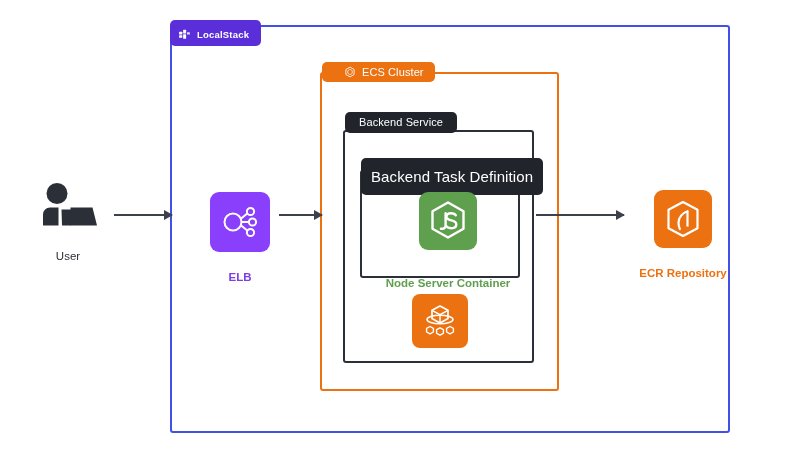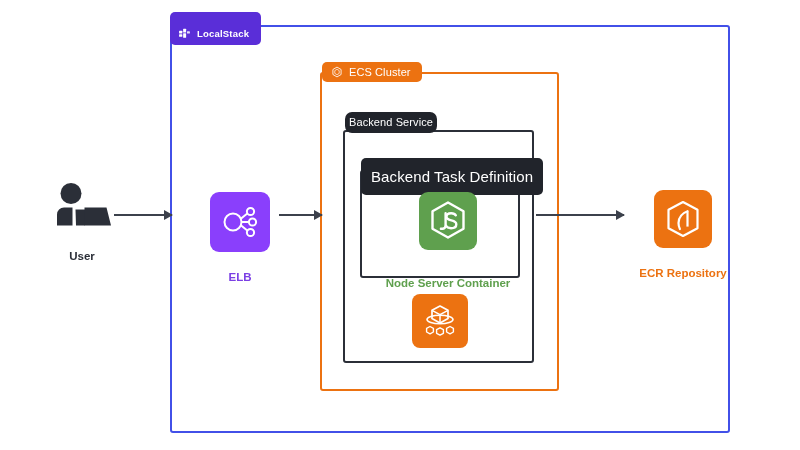--- a/index.html
+++ b/index.html
@@ -58,50 +58,49 @@
     border: 2px solid #2b2f38;
     border-radius: 3px;
   }
 
   
   .badge {
     position: absolute;
     display: flex;
     align-items: center;
     gap: 6px;
-    padding: 4px 11px 4px 9px;
+    padding: 4px 11px 4px 22px;
     border-radius: 5px;
     font-size: 10.5px;
     line-height: 1;
     letter-spacing: 0.1px;
     white-space: nowrap;
     color: #ffffff;
   }
   #localstack-badge {
     left: 170px;
-    top: 12px;
+    top: 20px;
     background: #5a2ed8;
-    padding: 15px 12px 5px 8px;
+    padding: 8px 12px 5px 8px;
     font-size: 9.5px;
     font-weight: 600;
     letter-spacing: 0.2px;
   }
   #ecs-cluster-badge {
     left: 322px;
     top: 62px;
     background: #ec7211;
     font-size: 11px;
   }
   #backend-service-badge {
     left: 345px;
     top: 112px;
     background: #21242b;
     font-size: 11px;
-    padding: 5px 4px;
-    border-radius: 7px;
+    padding: 5px 14px;
   }
   #task-definition-badge {
     left: 361px;
     top: 158px;
     background: #21242b;
     font-size: 15px;
     padding: 11px 10px;
   }
   .badge-label { display: block; }
 
@@ -119,21 +118,21 @@
     border-radius: 9px;
   }
   .node-label {
     margin-top: 19px;
     font-size: 11.5px;
     line-height: 1.2;
     text-align: center;
     white-space: nowrap;
   }
 
-  #node-user { left: 42px; top: 182px; width: 80px; font-weight: bold; }
+  #node-user { left: 28px; top: 182px; width: 80px; }
   #node-user .node-label { color: #2b2f38; margin-top: 12px; }
 
   #node-elb { left: 209px; top: 192px; width: 62px; }
   #node-elb .node-tile { width: 60px; height: 60px; background: #8a3ffc; }
   #node-elb .node-label { color: #7b3fe4; font-weight: 600; }
 
   #node-ecr { left: 623px; top: 190px; width: 120px; }
   #node-ecr .node-tile { width: 58px; height: 58px; background: #ec7211; }
   #node-ecr .node-label { color: #ec7211; font-weight: 600; }
 

